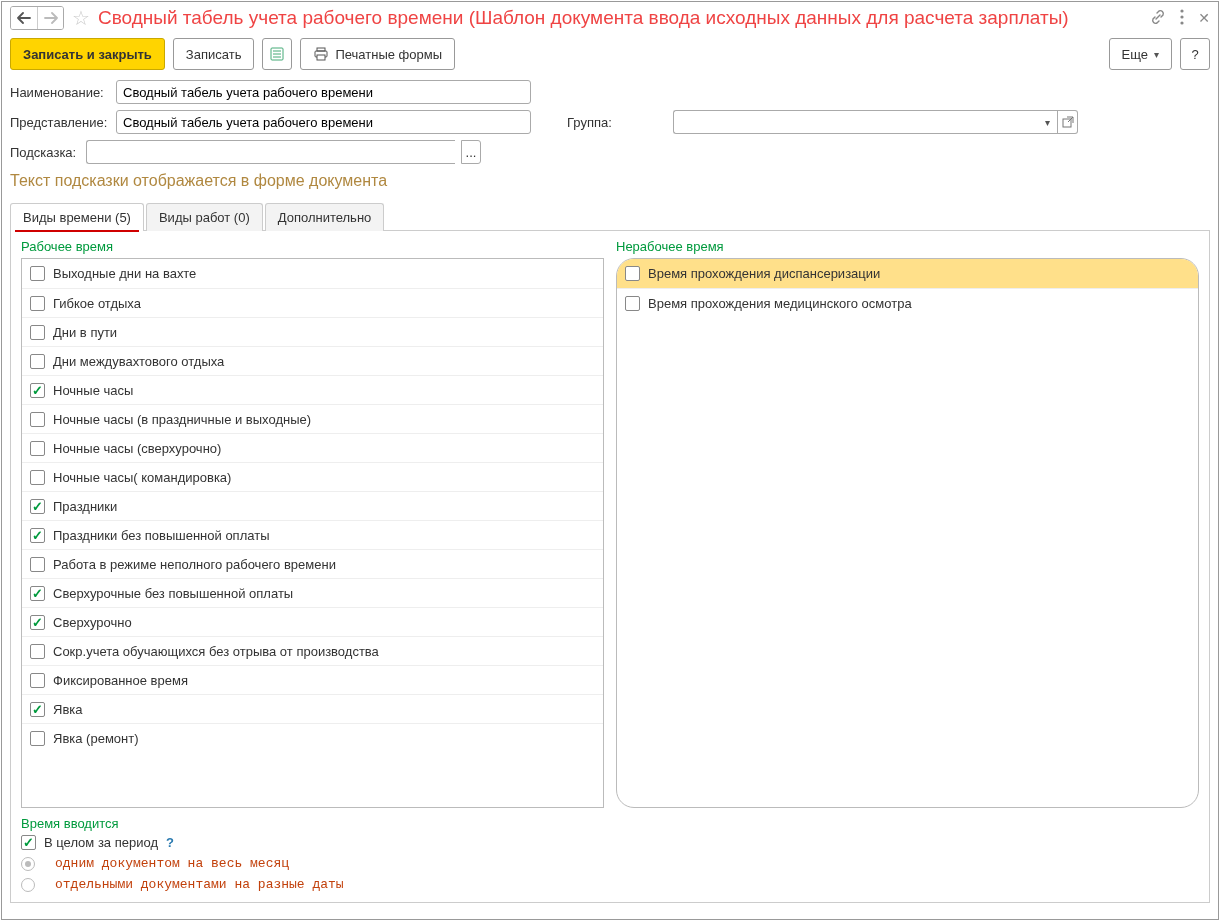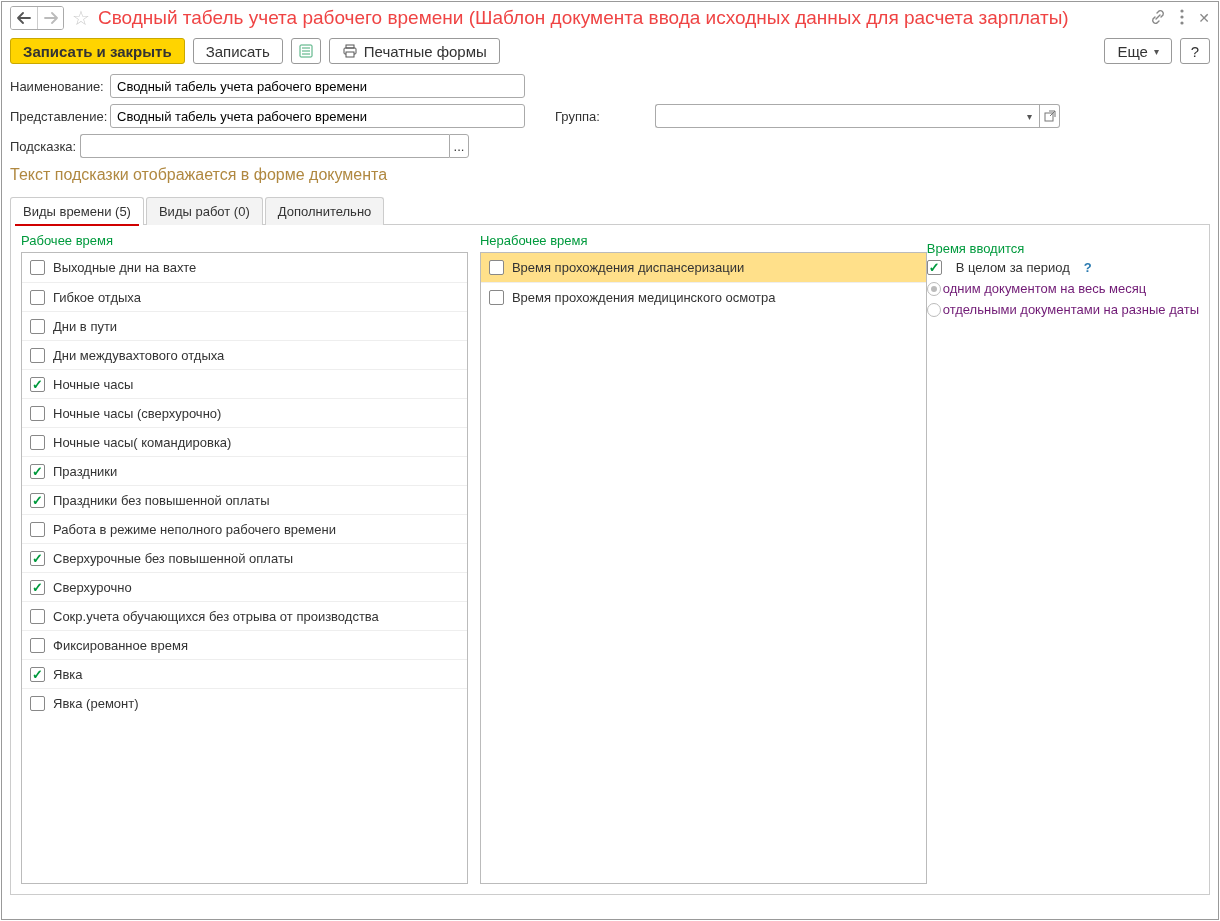--- a/index.html
+++ b/index.html
@@ -8,59 +8,59 @@
   .titlebar { display: flex; align-items: center; padding: 4px 8px 6px 8px; gap: 6px; }
   .nav-btns { display: flex; border: 1px solid #aaa; border-radius: 3px; overflow: hidden; }
   .nav-btn { width: 26px; height: 22px; display: flex; align-items: center; justify-content: center; background: #fff; cursor: pointer; }
   .nav-btn + .nav-btn { border-left: 1px solid #ccc; }
   .star { color: #ccc; font-size: 20px; cursor: pointer; margin: 0 2px; line-height: 1; }
   .title { font-size: 19px; color: #ef4444; flex: 1; white-space: nowrap; overflow: hidden; }
   .title-icons { display: flex; align-items: center; gap: 14px; color: #888; }
   .title-icons span { cursor: pointer; font-size: 14px; }
   .close-x { font-size: 16px; color: #888; }
   .toolbar { display: flex; align-items: center; padding: 2px 8px 8px 8px; gap: 8px; }
-  .btn { border: 1px solid #999; border-radius: 3px; background: #fff; padding: 4px 12px; height: 26px; display: inline-flex; align-items: center; cursor: pointer; font-size: 15px; }
+  .btn { border: 1px solid #999; border-radius: 3px; background: #fff; padding: 4px 12px; height: 32px; display: inline-flex; align-items: center; cursor: pointer; font-size: 13px; }
   .btn-primary { background: #ffd400; border-color: #c9a800; font-weight: bold; }
   .btn-icon { width: 30px; padding: 0; justify-content: center; }
   .btn-print svg { margin-right: 6px; }
   .spacer { flex: 1; }
   .btn-more::after { content: "▾"; font-size: 10px; margin-left: 6px; color: #555; }
   .form-area { padding: 2px 8px 6px 8px; display: flex; flex-direction: column; gap: 6px; }
-  .form-row { display: flex; align-items: center; gap: 0; }
+  .form-row { display: flex; align-items: center; gap: 6px; }
   .label { min-width: 100px; }
   .input { border: 1px solid #aaa; border-radius: 3px; height: 24px; padding: 2px 6px; background: #fff; font-size: 13px; }
   .input-name { width: 415px; }
   .input-repr { width: 415px; }
   .group-label { margin-left: 30px; }
   .input-group { flex: 1; min-width: 0; border-right: none; border-radius: 3px 0 0 3px; }
   .input-group-wrap { display: flex; flex: 1; max-width: 405px; }
   .combo-btn { border: 1px solid #aaa; border-left: none; width: 20px; height: 24px; display: flex; align-items: center; justify-content: center; font-size: 10px; color: #555; cursor: pointer; background: #fff; }
   .combo-btn.last { border-radius: 0 3px 3px 0; }
   .input-hint { width: 369px; border-right: none; border-radius: 3px 0 0 3px; }
   .hint-btn { border: 1px solid #aaa; width: 20px; height: 24px; display: flex; align-items: center; justify-content: center; cursor: pointer; border-radius: 0 3px 3px 0; background: #fff; }
   .hint-text { color: #b08840; font-size: 16px; padding: 2px 0 4px 0; }
   .tabs { display: flex; border-bottom: 1px solid #ccc; margin: 2px 8px 0 8px; }
   .tab { padding: 6px 12px; border: 1px solid #ccc; border-bottom: none; background: #f3f3f3; margin-right: 2px; border-radius: 3px 3px 0 0; cursor: pointer; position: relative; top: 1px; }
   .tab.active { background: #fff; }
   .tab.active::after { content: ""; position: absolute; left: 4px; right: 4px; bottom: -1px; height: 2px; background: #d00000; }
-  .tab-content { border: 1px solid #ccc; border-top: none; margin: 0 8px 24px 8px; padding: 8px 10px 10px 10px; flex: 1; display: flex; flex-direction: row; min-height: 0; }
+  .tab-content { border: 1px solid #ccc; border-top: none; margin: 0 8px 16px 8px; padding: 8px 10px 10px 10px; flex: 1; display: flex; flex-direction: column; min-height: 0; }
   .columns { display: flex; gap: 12px; flex: 1; min-height: 0; }
   .col { flex: 1; display: flex; flex-direction: column; min-height: 0; min-width: 0; }
   .section-title { color: #009a3d; font-size: 13px; margin-bottom: 4px; }
   .listbox { border: 1px solid #bbb; flex: 1; overflow-y: scroll; position: relative; min-height: 0; }
-  .listbox.nonwork { overflow-y: auto; }
+  .listbox.nonwork { overflow-y: auto; border-radius: 18px; }
   .li-row { display: flex; align-items: center; padding: 4px 8px; gap: 8px; font-size: 13px; min-height: 29px; }
   .li-row.highlight { background: #ffe08a; }
   .li-row + .li-row { border-top: 1px solid #eee; }
   .chk { width: 15px; height: 15px; border: 1px solid #888; border-radius: 2px; background: #fff; display: inline-flex; align-items: center; justify-content: center; cursor: pointer; flex-shrink: 0; }
   .chk.checked::after { content: "✓"; color: #009a3d; font-size: 13px; font-weight: bold; line-height: 1; }
   .bottom-section { margin-top: 8px; }
-  .period-row { display: flex; align-items: center; gap: 14px; margin-top: 4px; }
+  .period-row { display: flex; align-items: center; gap: 8px; margin-top: 4px; }
   .q-icon { color: #2a7ab0; font-weight: bold; cursor: pointer; font-size: 13px; }
-  .radio-row { display: flex; align-items: center; gap: 2px; margin-top: 6px; color: #701a75; }
+  .radio-row { display: flex; align-items: center; gap: 20px; margin-top: 6px; color: #c2410c; font-family: Liberation Mono, monospace; }
   .radio { width: 14px; height: 14px; border: 1px solid #bbb; border-radius: 50%; display: inline-flex; align-items: center; justify-content: center; flex-shrink: 0; }
   .radio.sel::after { content: ""; width: 6px; height: 6px; background: #bbb; border-radius: 50%; }
   ::-webkit-scrollbar { width: 16px; }
   ::-webkit-scrollbar-track { background: #f0f0f0; }
   ::-webkit-scrollbar-thumb { background: #c0c0c0; border-radius: 4px; border: 3px solid #f0f0f0; }
 </style>
 </head>
 <body>
 
 <div class="window">
@@ -178,20 +178,24 @@
             <div class="li-row">
               <span class="chk"></span>
               <span>Дни междувахтового отдыха</span>
             </div>
             <div class="li-row">
               <span class="chk checked"></span>
               <span>Ночные часы</span>
             </div>
             <div class="li-row">
               <span class="chk"></span>
+              <span>Ночные часы (в праздничные и выходные)</span>
+            </div>
+            <div class="li-row">
+              <span class="chk"></span>
               <span>Ночные часы (сверхурочно)</span>
             </div>
             <div class="li-row">
               <span class="chk"></span>
               <span>Ночные часы( командировка)</span>
             </div>
             <div class="li-row">
               <span class="chk checked"></span>
               <span>Праздники</span>
             </div>

